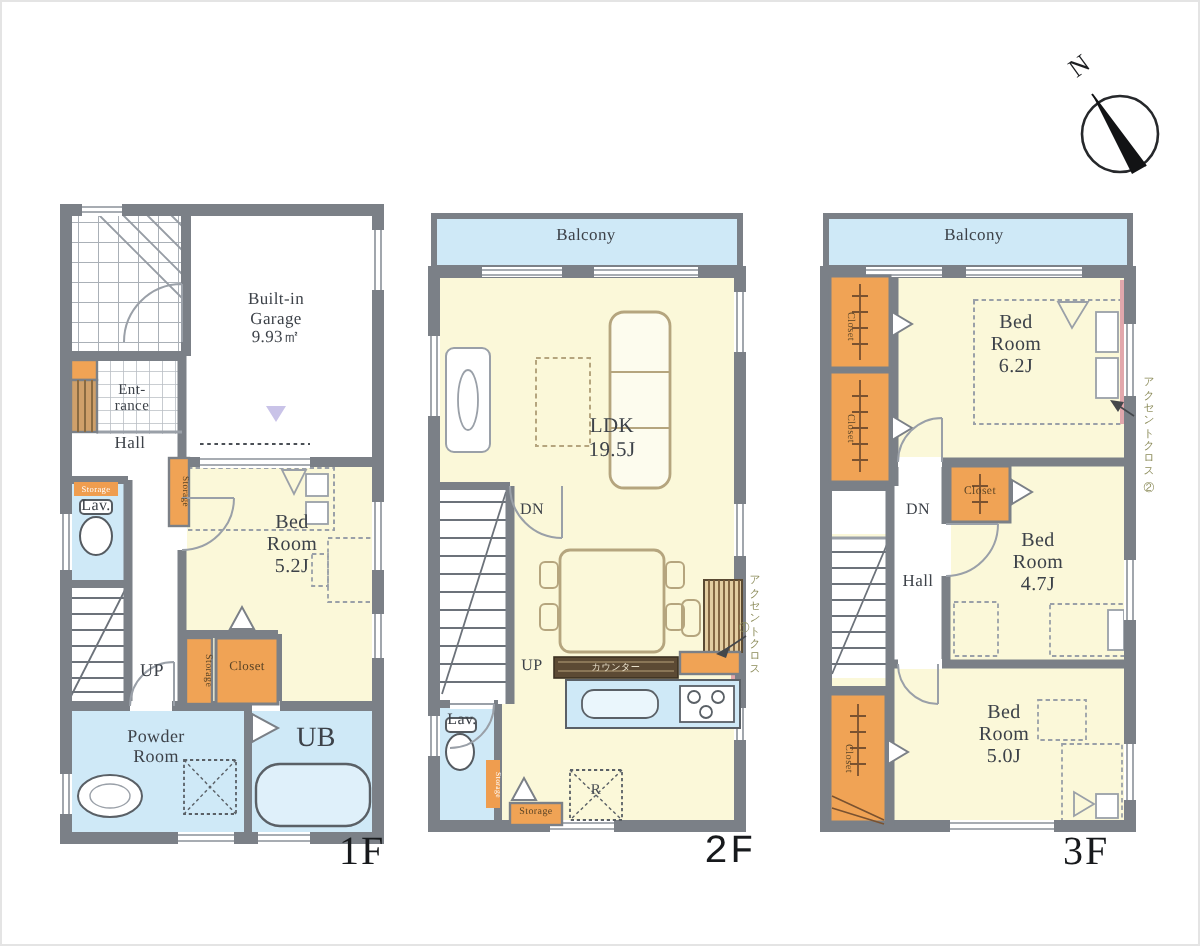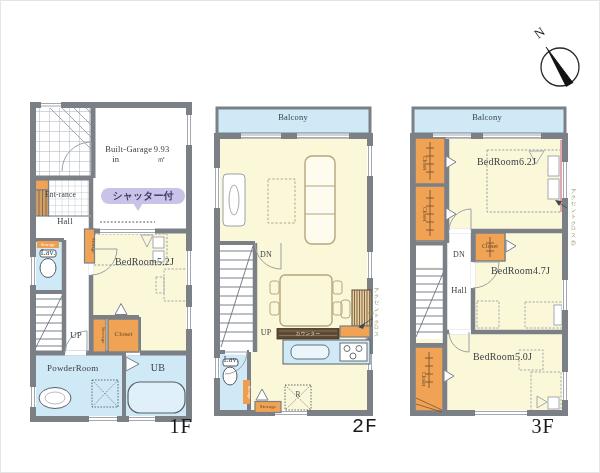--- a/index.html
+++ b/index.html
@@ -2,21 +2,21 @@
 <html><head>
 <meta charset="utf-8">
 <style>
   html,body{margin:0;padding:0;background:#fff;}
   #canvas{position:relative;width:600px;height:473px;background:#fff;overflow:hidden;
           font-family:"Liberation Serif",serif;color:#3d4249;border:1px solid #e4e4e4;box-sizing:border-box;}
   .plan{position:absolute;}
   .plan svg{position:absolute;left:0;top:0;}
   .lbl{position:absolute;text-align:center;line-height:1.12;color:#3d4249;
        font-family:"Liberation Serif",serif;letter-spacing:0.2px;}
-  .lines{display:flex;flex-direction:row;}
+  .lines{display:flex;flex-direction:column;}
   .vtext{writing-mode:vertical-rl;text-orientation:sideways;text-align:center;line-height:1;}
   .vjp{writing-mode:vertical-rl;text-orientation:upright;line-height:1;}
   .badge{position:absolute;background:#c9c3e8;border-radius:8px;display:flex;align-items:center;
          justify-content:center;font-family:"Liberation Sans",sans-serif;font-weight:bold;
          color:#3a3a68;}
   .badge-tail{position:absolute;width:0;height:0;border-left:5px solid transparent;
          border-right:5px solid transparent;border-top:8px solid #c9c3e8;}
   .floor-tag{position:absolute;font-size:20px;color:#17191c;text-align:center;letter-spacing:1px;
          font-family:"Liberation Serif",serif;}
   .sans{font-family:"Liberation Sans",sans-serif;}
@@ -127,21 +127,20 @@
       <path d="M33,70 A29,29 0 0 1 62,41 M62,41 V70" stroke="#9aa0a8" stroke-width="1" fill="none"></path>
       <path d="M88,148 A26,26 0 0 1 62,174 M62,148 H88" stroke="#9aa0a8" stroke-width="1" fill="none"></path>
       <path d="M36,252 A22,22 0 0 1 58,230 M58,230 V252" stroke="#9aa0a8" stroke-width="1" fill="none"></path>
     </svg>
 
     <div class="lbl lines" style="left:76px;top:44px;width:66px;font-size:8.5px;">
       <span>Built-in</span>
       <span>Garage</span>
       <span>9.93㎡</span>
     </div>
-    <div class="badge" style="left:72px;top:87px;width:84px;height:16px;font-size:10px;">シャッター付</div>
     <div class="badge-tail" style="left:104px;top:102px;"></div>
     <div class="lbl lines" style="left:16px;top:78px;width:42px;font-size:7.5px;margin-top:12px;">
       <span>Ent-</span>
       <span>rance</span>
     </div>
     <span class="lbl" style="left:20px;top:116px;width:32px;font-size:8.5px;">Hall</span>
     <span class="lbl" style="left:8px;top:140px;width:22px;height:7px;font-size:4.3px;line-height:7px;color:#fff;">Storage</span>
     <span class="lbl" style="left:5px;top:148px;width:28px;font-size:8px;">Lav.</span>
     <span class="lbl vtext" style="left:55.5px;top:128px;width:10px;height:34px;font-size:4.6px;color:#5a4426;">Storage</span>
     <span class="lbl" style="left:36px;top:229px;width:22px;font-size:9px;">UP</span>
@@ -149,21 +148,21 @@
     <span class="lbl" style="left:79px;top:229px;width:31px;font-size:6.5px;color:#5a4426;">Closet</span>
     <div class="lbl lines" style="left:86px;top:155px;width:62px;font-size:10px;">
       <span>Bed</span>
       <span>Room</span>
       <span>5.2J</span>
     </div>
     <div class="lbl lines" style="left:18px;top:262px;width:62px;font-size:9px;">
       <span>Powder</span>
       <span>Room</span>
     </div>
-    <span class="lbl" style="left:112px;top:261px;width:34px;font-size:10px;">UB</span>
+    <span class="lbl" style="left:112px;top:261px;width:34px;font-size:14px;">UB</span>
   </div>
 
   <div class="plan" style="left:212px;top:103px;width:161px;height:312px;">
     <svg width="161" height="312" viewBox="0 0 161 312">
 
       <rect x="4" y="32" width="153" height="277" fill="#fbf8d9"></rect>
       <rect x="4" y="4" width="153" height="26" fill="#cfe9f7"></rect>
       <rect x="6" y="139" width="36" height="109" fill="#fff"></rect>
       <rect x="4" y="250" width="32" height="59" fill="#cfe9f7"></rect>
 
@@ -228,20 +227,24 @@
       <polygon points="43,296 55,296 49,285" fill="#fff" stroke="#7b8087" stroke-width="1"></polygon>
 
       <rect x="72" y="281" width="26" height="25" fill="none" stroke="#5a6066" stroke-width="0.9" stroke-dasharray="1.6,1.4"></rect>
       <path d="M72,281 L98,306 M98,281 L72,306" stroke="#5a6066" stroke-width="0.7" stroke-dasharray="1.6,1.4"></path>
 
       <path d="M42,139 A26,26 0 0 0 68,165 M68,139 V165" stroke="#9aa0a8" stroke-width="1" fill="none"></path>
       <path d="M34,248 A22,22 0 0 1 12,270 M12,248 H34" stroke="#9aa0a8" stroke-width="1" fill="none"></path>
     </svg>
 
     <span class="lbl" style="left:28px;top:9px;width:104px;font-size:8.5px;">Balcony</span>
+    <div class="lbl lines" style="left:62px;top:104px;width:62px;font-size:10.5px;">
+      <span>LDK</span>
+      <span>19.5J</span>
+    </div>
     <span class="lbl" style="left:42px;top:147px;width:22px;font-size:8px;">DN</span>
     <span class="lbl" style="left:42px;top:225px;width:22px;font-size:8px;">UP</span>
     <span class="lbl" style="left:4px;top:252px;width:28px;font-size:8px;">Lav.</span>
     <span class="lbl vtext" style="left:30px;top:276px;width:7px;height:24px;font-size:3.8px;color:#fff;">Storage</span>
     <span class="lbl" style="left:42px;top:298px;width:26px;height:10px;font-size:5px;line-height:10px;color:#5a4426;">Storage</span>
     <span class="lbl sans" style="left:64px;top:225px;width:62px;height:10px;font-size:4.6px;line-height:10px;color:#efe7d2;">カウンター</span>
     <span class="lbl" style="left:76px;top:287px;width:18px;font-size:7.5px;color:#4a4f55;">R</span>
   </div>
 
   <div class="plan" style="left:408px;top:103px;width:160px;height:312px;">

